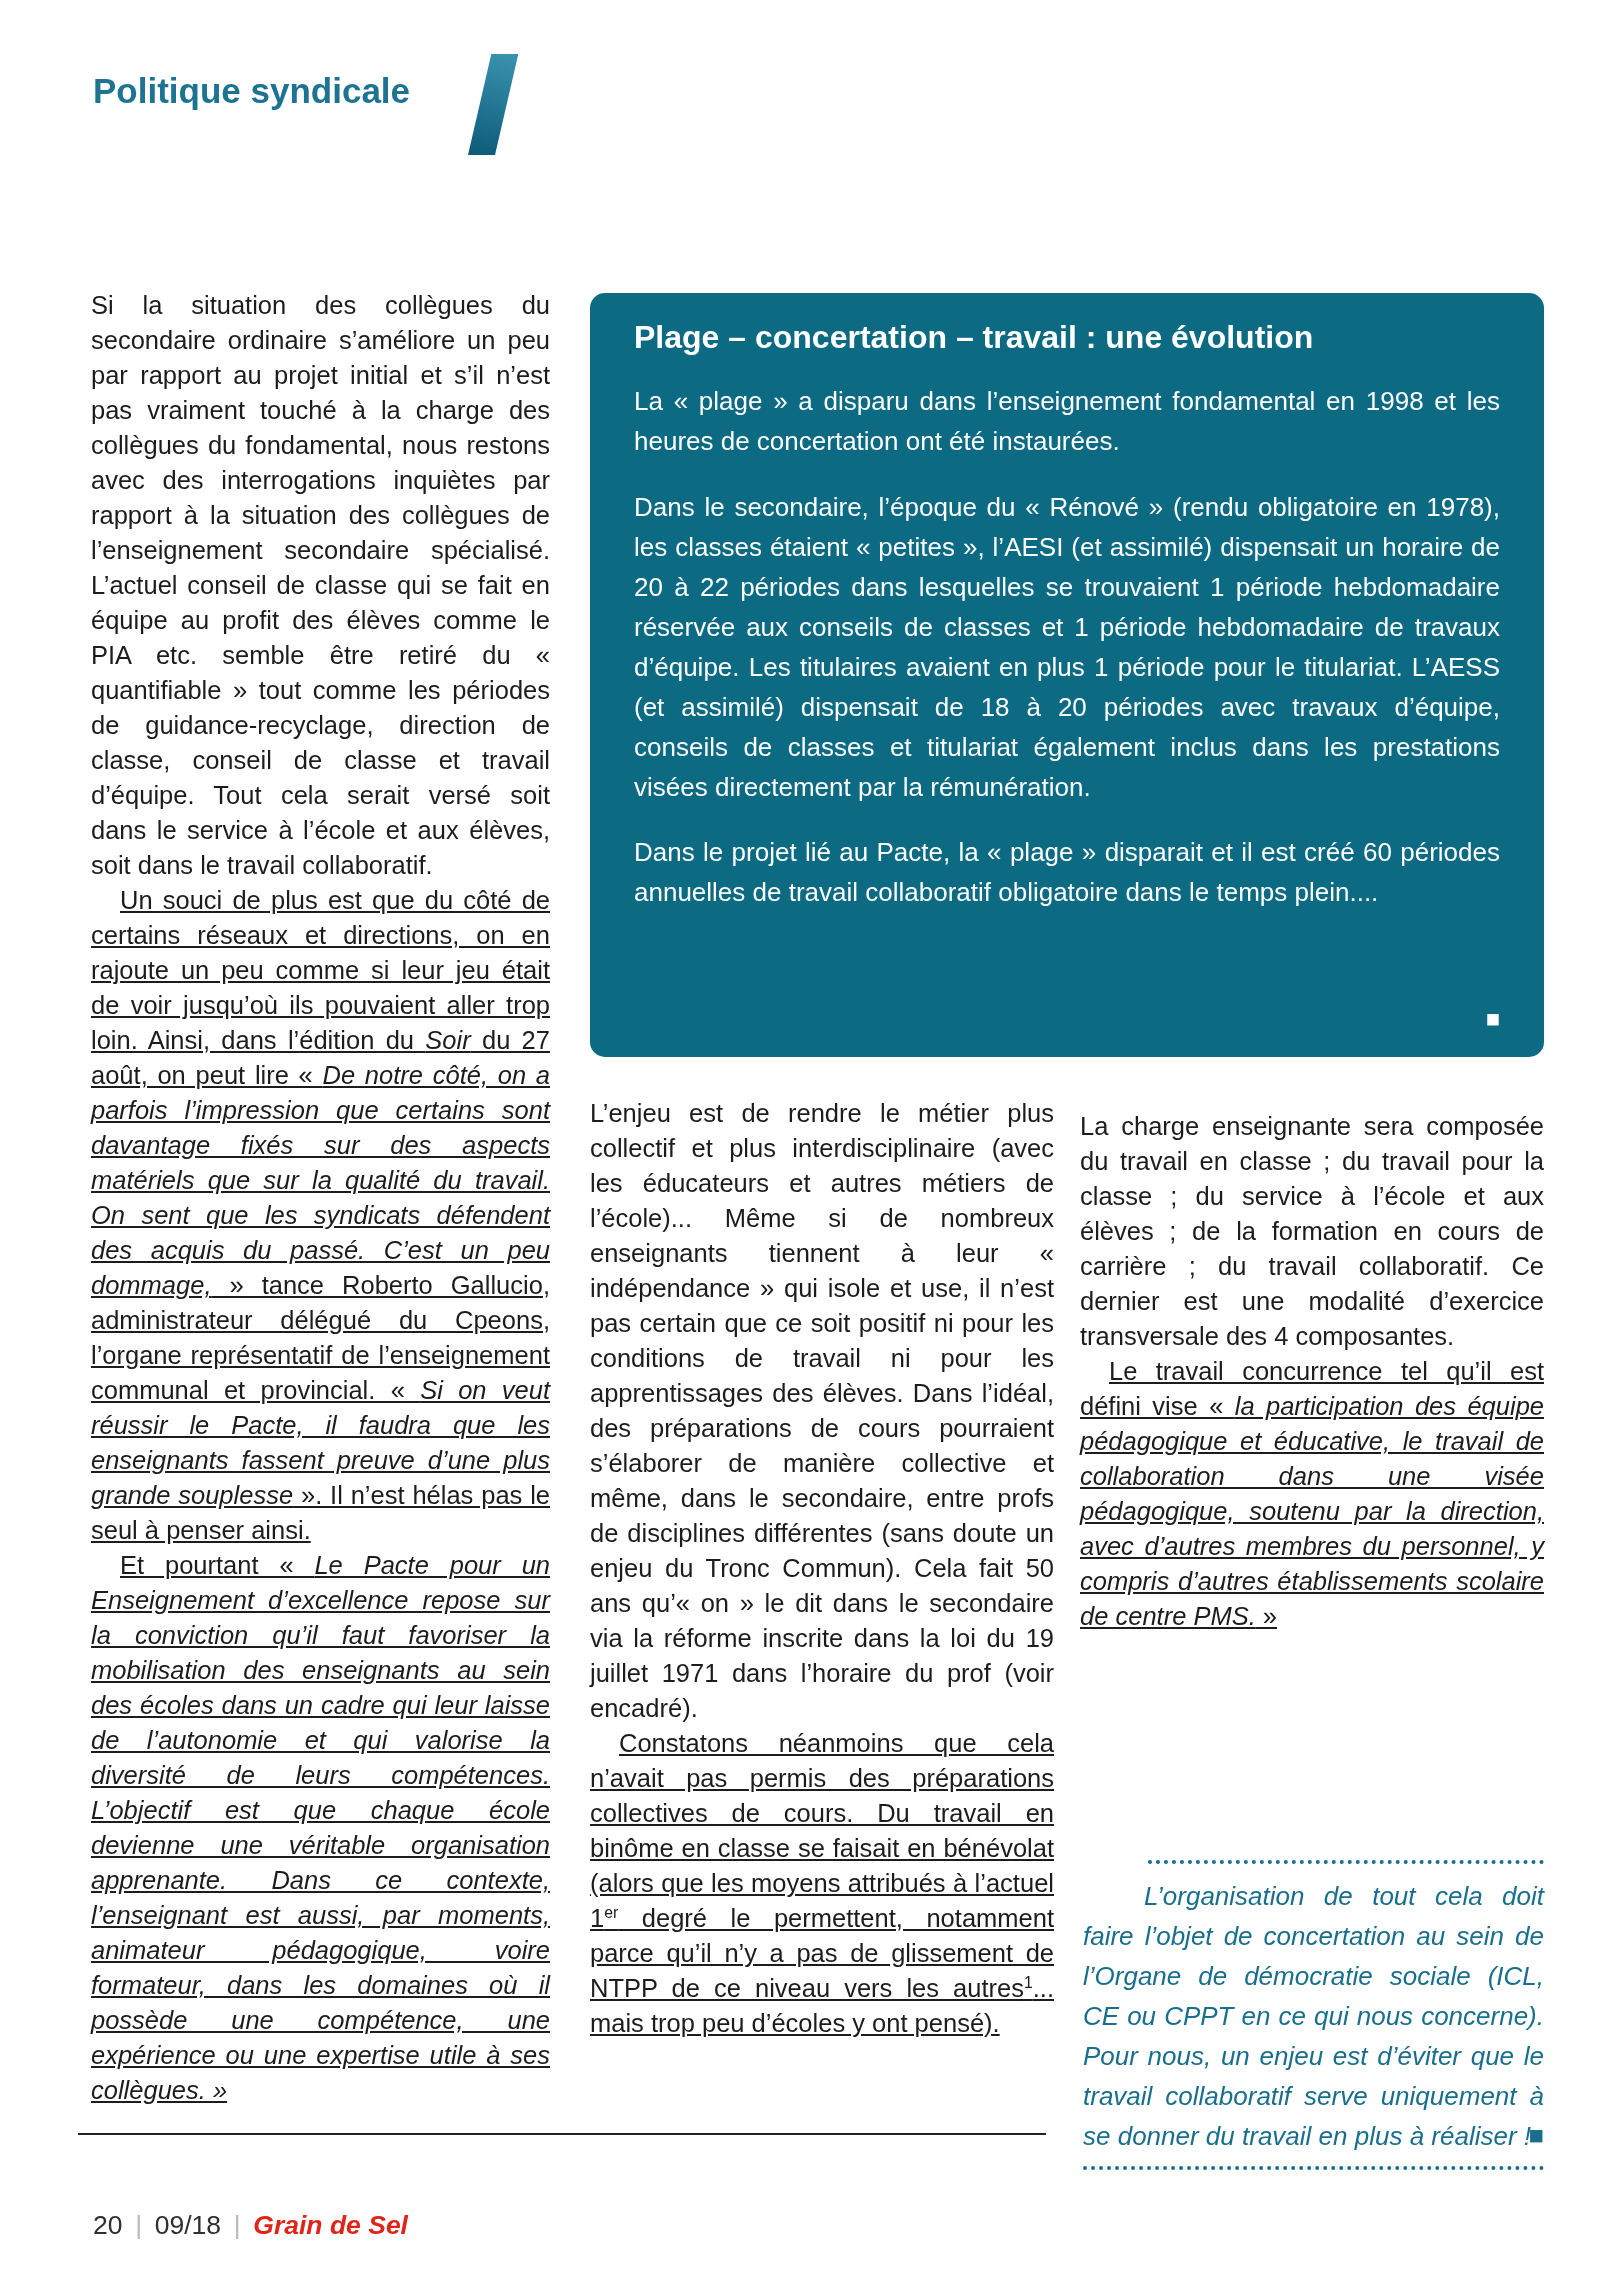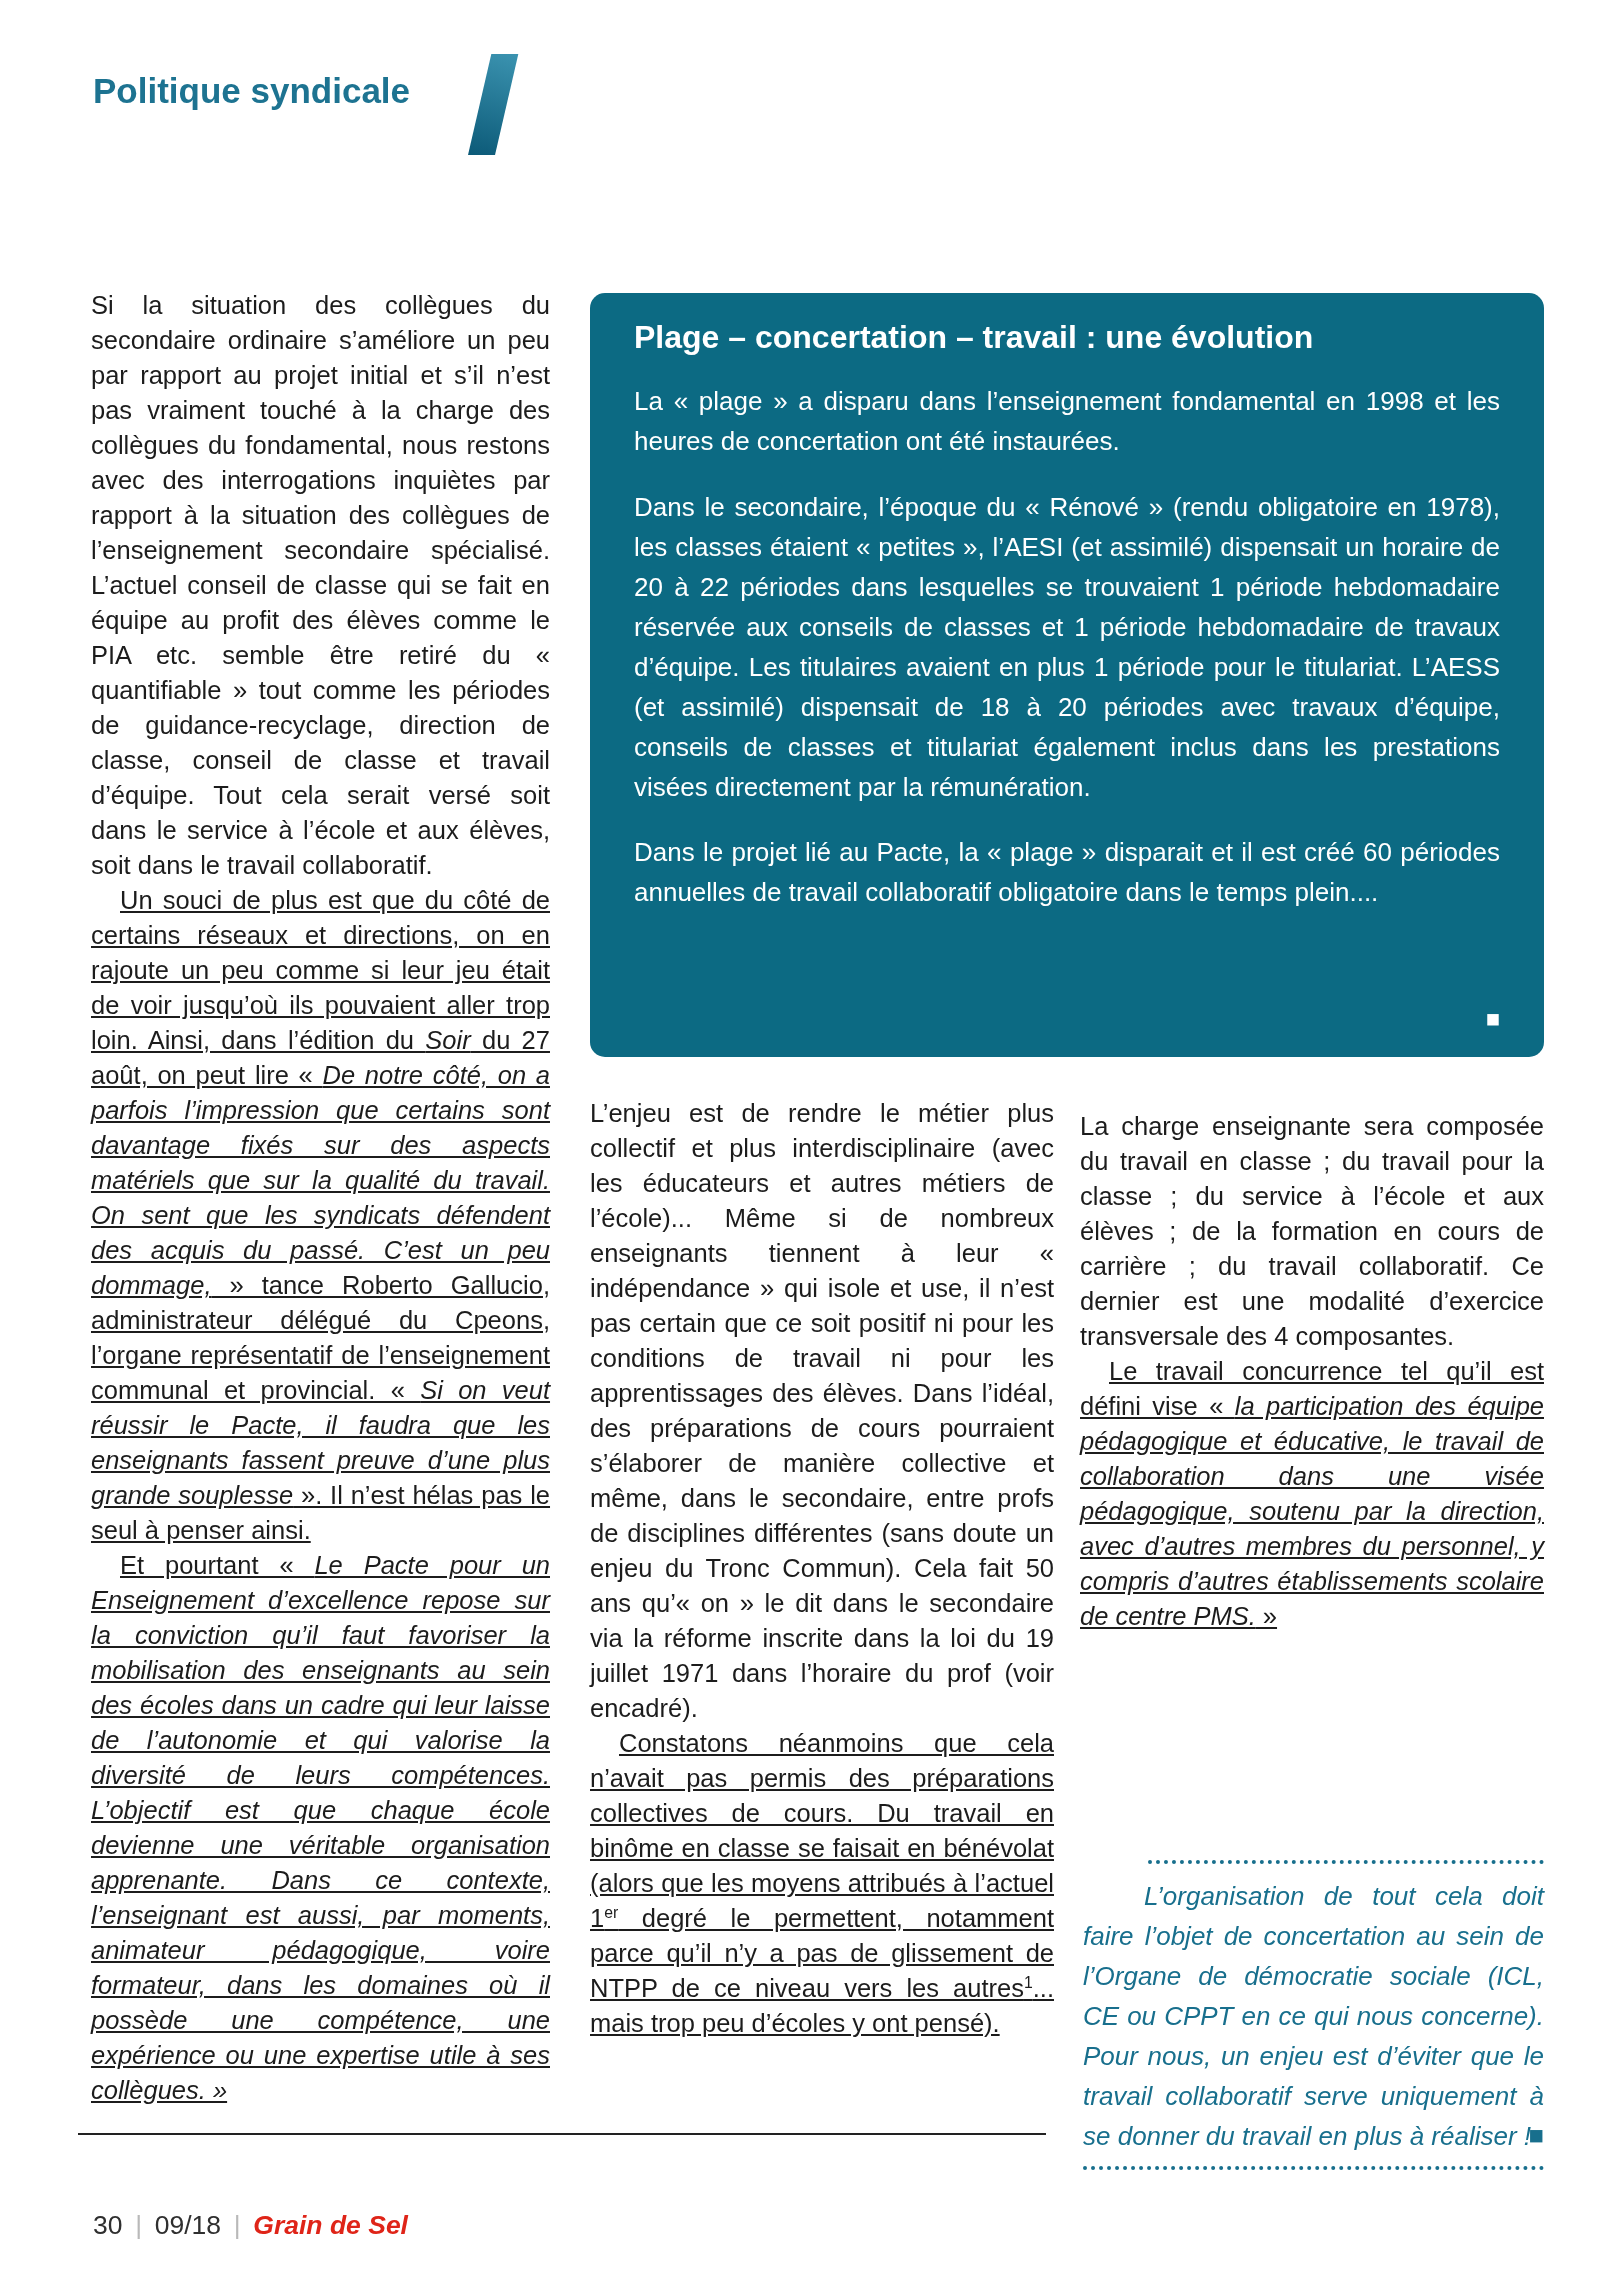--- a/index.html
+++ b/index.html
@@ -133,17 +133,17 @@
     <div class="callout-body">
         <p><span class="run-i">L’organisation de tout cela doit faire l’objet de concertation au sein de l’Organe de démocratie sociale (ICL, CE ou CPPT en ce qui nous concerne). Pour nous, un enjeu est d’éviter que le travail collaboratif serve uniquement à se donner du travail en plus à réaliser !</span></p>
       </div>
     <div class="dotted dotted-bottom"></div>
     <span class="callout-end-marker">■</span>
   </aside>
 
   <div class="footnote-rule"></div>
 
   <footer class="page-footer">
-    <span>30</span><span class="sep">|</span><span>09/18</span><span class="sep">|</span><span class="brand">Grain de Sel</span>
+    <span>20</span><span class="sep">|</span><span>09/18</span><span class="sep">|</span><span class="brand">Grain de Sel</span>
   </footer>
 
 </div>
 
 
 </body></html>

